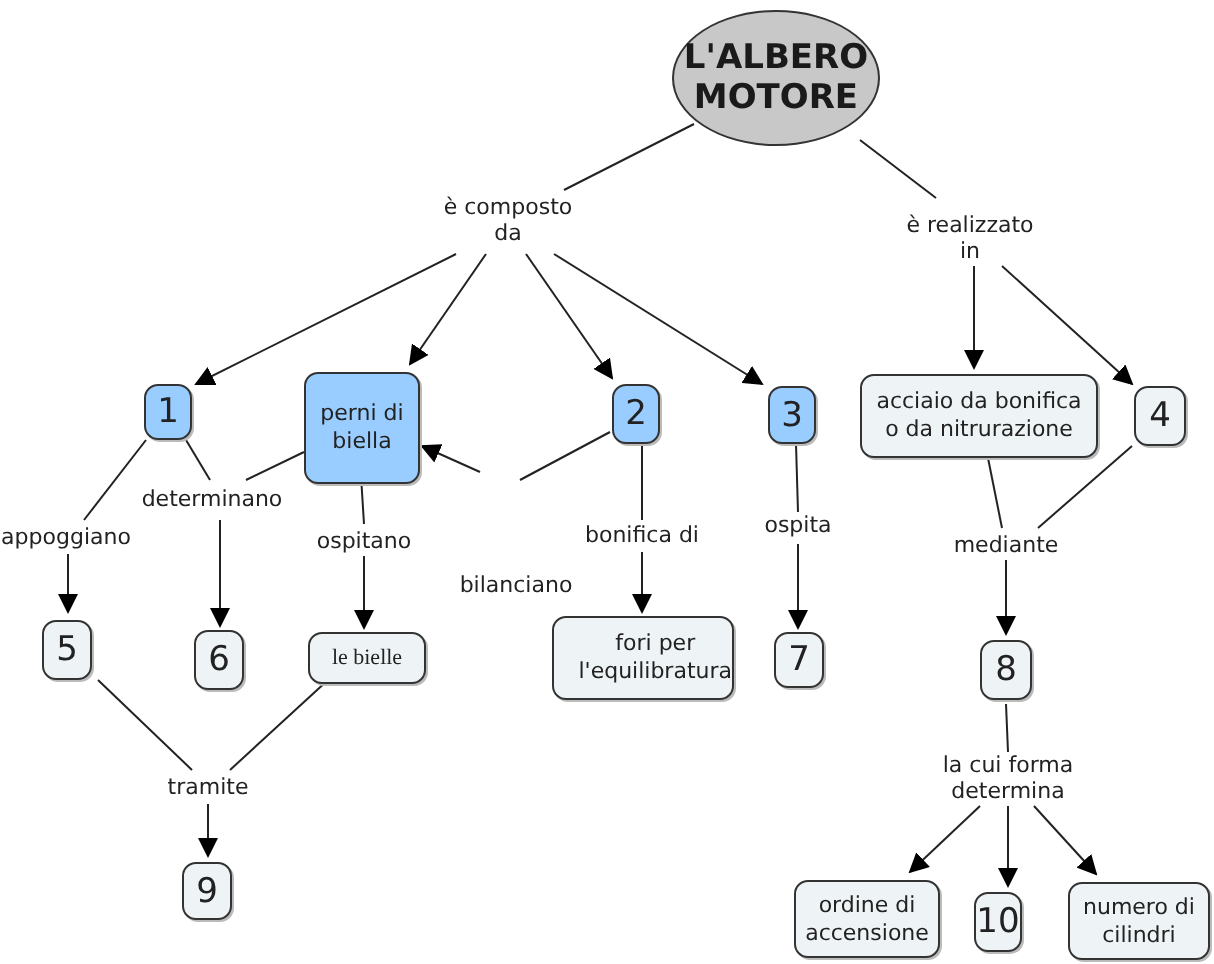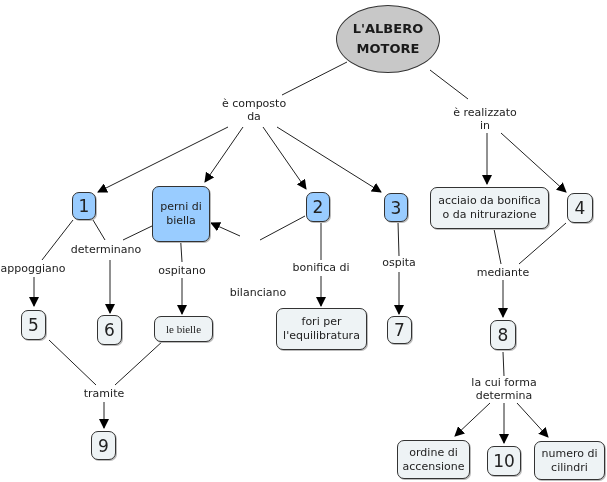--- a/index.html
+++ b/index.html
@@ -9,21 +9,21 @@
   .node { position:absolute; box-sizing:border-box; border:1px solid #333;
           border-radius:7px; display:flex; align-items:center; justify-content:center;
           text-align:center; font-size:11px; line-height:14px; color:#222;
           box-shadow:1px 1px 0 #bbb; }
   .node.blue { background:#99ccff; }
   .node.pale { background:#eef3f5; }
   .node.num { font-size:17px; }
   .root { position:absolute; left:336px; top:5px; width:102px; height:66px;
           border-radius:50%; background:#c8c8c8; border:1.5px solid #333;
           display:flex; align-items:center; justify-content:center; text-align:center;
-          font-size:13px; font-weight:bold; line-height:20px; color:#1a1a1a; }
+          font-size:17px; font-weight:bold; line-height:20px; color:#1a1a1a; }
   .lbl { position:absolute; font-size:11px; line-height:13px; text-align:center;
          background:#ffffff; color:#222; white-space:nowrap; transform:translateX(-50%); }
 </style>
 </head>
 <body>
 
 <svg class="links" width="607" height="482">
   <defs>
     <marker id="arr" markerWidth="10" markerHeight="10" refX="9" refY="5" orient="auto" markerUnits="userSpaceOnUse">
       <path d="M0,0 L10,5 L0,10 z" fill="#000"></path>
@@ -100,25 +100,25 @@
   </div>
 <div class="node blue num" style="left:306px;top:192px;width:24px;height:30px;">2</div>
 <div class="node blue num" style="left:384px;top:193px;width:24px;height:29px;">3</div>
 <div class="node pale" style="left:430px;top:187px;width:119px;height:42px;">
   <div><span>acciaio da bonifica</span><br><span>o da nitrurazione</span></div>
   </div>
 <div class="node pale num" style="left:567px;top:193px;width:26px;height:30px;">4</div>
 <div class="node pale num" style="left:21px;top:310px;width:25px;height:30px;">5</div>
 <div class="node pale num" style="left:97px;top:315px;width:25px;height:30px;">6</div>
 <div class="node pale" style="left:154px;top:316px;width:59px;height:26px;font-family:Liberation Serif, serif;">le bielle</div>
-<div class="node pale" style="left:276px;top:308px;width:91px;height:42px;">
+<div class="node pale" style="left:276px;top:308px;width:91px;height:42px;justify-content:flex-end;">
   <div><span>fori per</span><br><span>l'equilibratura</span></div>
   </div>
 <div class="node pale num" style="left:387px;top:316px;width:25px;height:28px;">7</div>
 <div class="node pale num" style="left:490px;top:320px;width:26px;height:30px;">8</div>
 <div class="node pale num" style="left:91px;top:431px;width:25px;height:29px;">9</div>
 <div class="node pale" style="left:397px;top:440px;width:73px;height:39px;">
   <div><span>ordine di</span><br><span>accensione</span></div>
   </div>
-<div class="node pale num" style="left:487px;top:446px;width:34px;height:30px;">10</div>
+<div class="node pale num" style="left:487px;top:446px;width:24px;height:30px;">10</div>
 <div class="node pale" style="left:534px;top:441px;width:71px;height:39px;">
   <div><span>numero di</span><br><span>cilindri</span></div>
   </div>
 
 </body></html>

